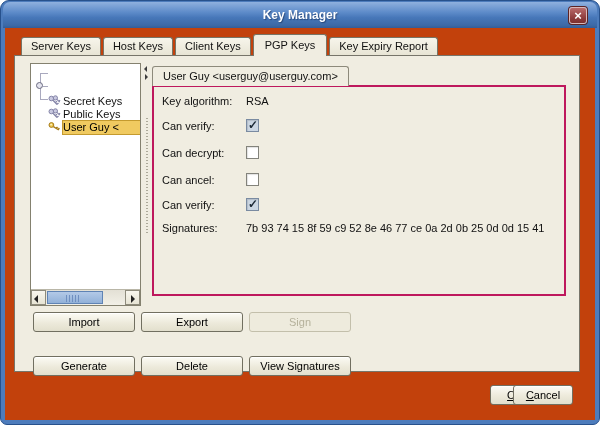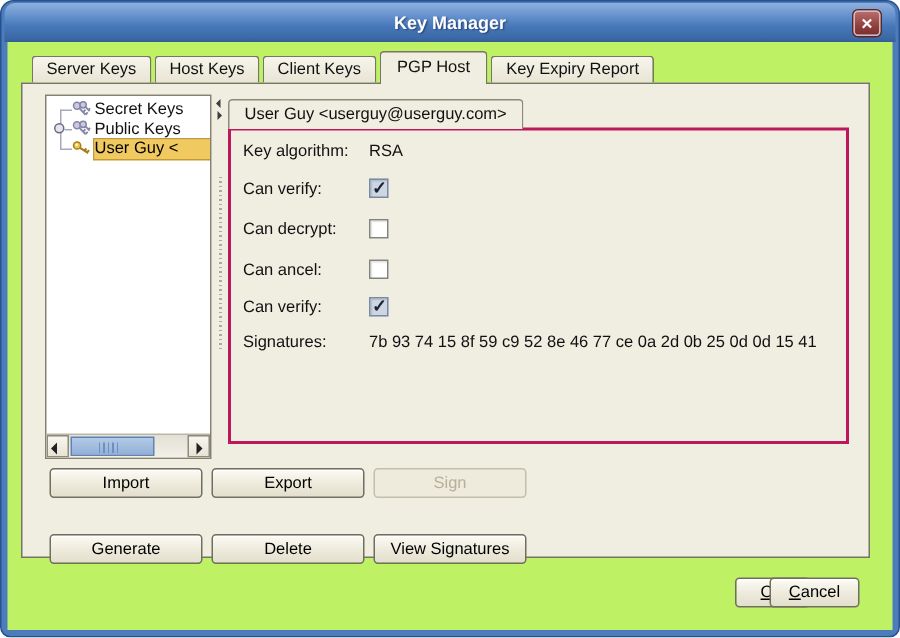--- a/index.html
+++ b/index.html
@@ -10,36 +10,36 @@
        border:1px solid #27518c;border-radius:9px 9px 7px 7px;overflow:hidden;}
   .titlebar{position:absolute;left:2px;right:2px;top:1px;height:26px;
        border-radius:7px 7px 0 0;
        background:linear-gradient(#8fb0de,#5d8bc9 40%,#4777b9 60%,#3c69a6 90%,#335d97);}
   .title{display:block;text-align:center;line-height:26px;color:#fff;font-weight:bold;
        font-size:12px;text-shadow:1px 1px 1px rgba(20,40,80,.55);}
   .close{position:absolute;top:6px;right:12px;width:18px;height:17px;border-radius:3px;
        background:linear-gradient(#b96a6a,#8c3a3a 70%,#7c3030);border:1px solid #d9b8b8;
        box-shadow:0 0 0 1px #5d2424;color:#fff;font-weight:bold;font-size:13px;
        line-height:15px;text-align:center;cursor:pointer;padding:0;}
-  .content{position:absolute;left:4px;right:4px;top:27px;bottom:4px;background:#bef264;}
+  .content{position:absolute;left:4px;right:4px;top:27px;bottom:4px;background:#c2410c;}
 
   
   .tabbar{position:absolute;left:16px;top:6px;height:21px;display:flex;align-items:flex-end;z-index:2;}
   .tab{height:18px;line-height:17px;padding:0 9px;margin-right:2px;
        border:1px solid #777566;border-bottom:none;border-radius:3px 3px 0 0;
        background:linear-gradient(#f7f5eb,#e8e5d5);white-space:nowrap;cursor:pointer;}
   .tab.active{height:22px;line-height:20px;margin-bottom:-1px;background:#f0ede1;padding:0 11px;}
 
   .tabpanel{position:absolute;left:9px;top:27px;width:566px;height:317px;
        border:1px solid #77756a;background:#f0ede1;}
 
   
   .tree{position:absolute;left:15px;top:7px;width:111px;height:243px;
        border:1px solid #84816f;background:#fff;overflow:hidden;}
-  .trow{position:absolute;left:0;right:0;height:13px;display:flex;align-items:center;cursor:pointer;}
+  .trow{position:absolute;left:0;right:0;height:13px;display:flex;align-items:center;cursor:pointer;margin-top:28px;}
   .trow .ticon{position:absolute;left:17px;top:0;width:13px;height:13px;}
   .trow .tlabel{position:absolute;left:32px;top:0;right:0;height:13px;line-height:13px;white-space:nowrap;}
   .trow.selected .tlabel{background:#f0ca60;outline:1px solid #c49a2e;color:#000;}
   .guide{position:absolute;background:#a9a9be;}
   .expander{position:absolute;left:5px;top:18px;width:7px;height:7px;border:1px solid #6a6a80;
        border-radius:50%;background:#e4e4ee;cursor:pointer;}
 
   
   .hsb{position:absolute;left:0;right:0;bottom:0;height:16px;
        background:linear-gradient(#e3e0d5,#f2f0e7);border-top:1px solid #b9b6a7;}
@@ -98,21 +98,21 @@
   <button class="close">
     <span>×</span>
   </button>
 
   <div class="content">
 
     <div class="tabbar">
       <div class="tab">Server Keys</div>
       <div class="tab">Host Keys</div>
       <div class="tab">Client Keys</div>
-      <div class="tab active">PGP Host</div>
+      <div class="tab active">PGP Keys</div>
       <div class="tab">Key Expiry Report</div>
     </div>
 
     <div class="tabpanel">
 
       <div class="tree">
         <div class="guide" style="left:9px;top:9px;width:1px;height:27px;"></div>
         <div class="guide" style="left:9px;top:9px;width:8px;height:1px;"></div>
         <div class="guide" style="left:12px;top:22px;width:5px;height:1px;"></div>
         <div class="guide" style="left:9px;top:35px;width:8px;height:1px;"></div>

